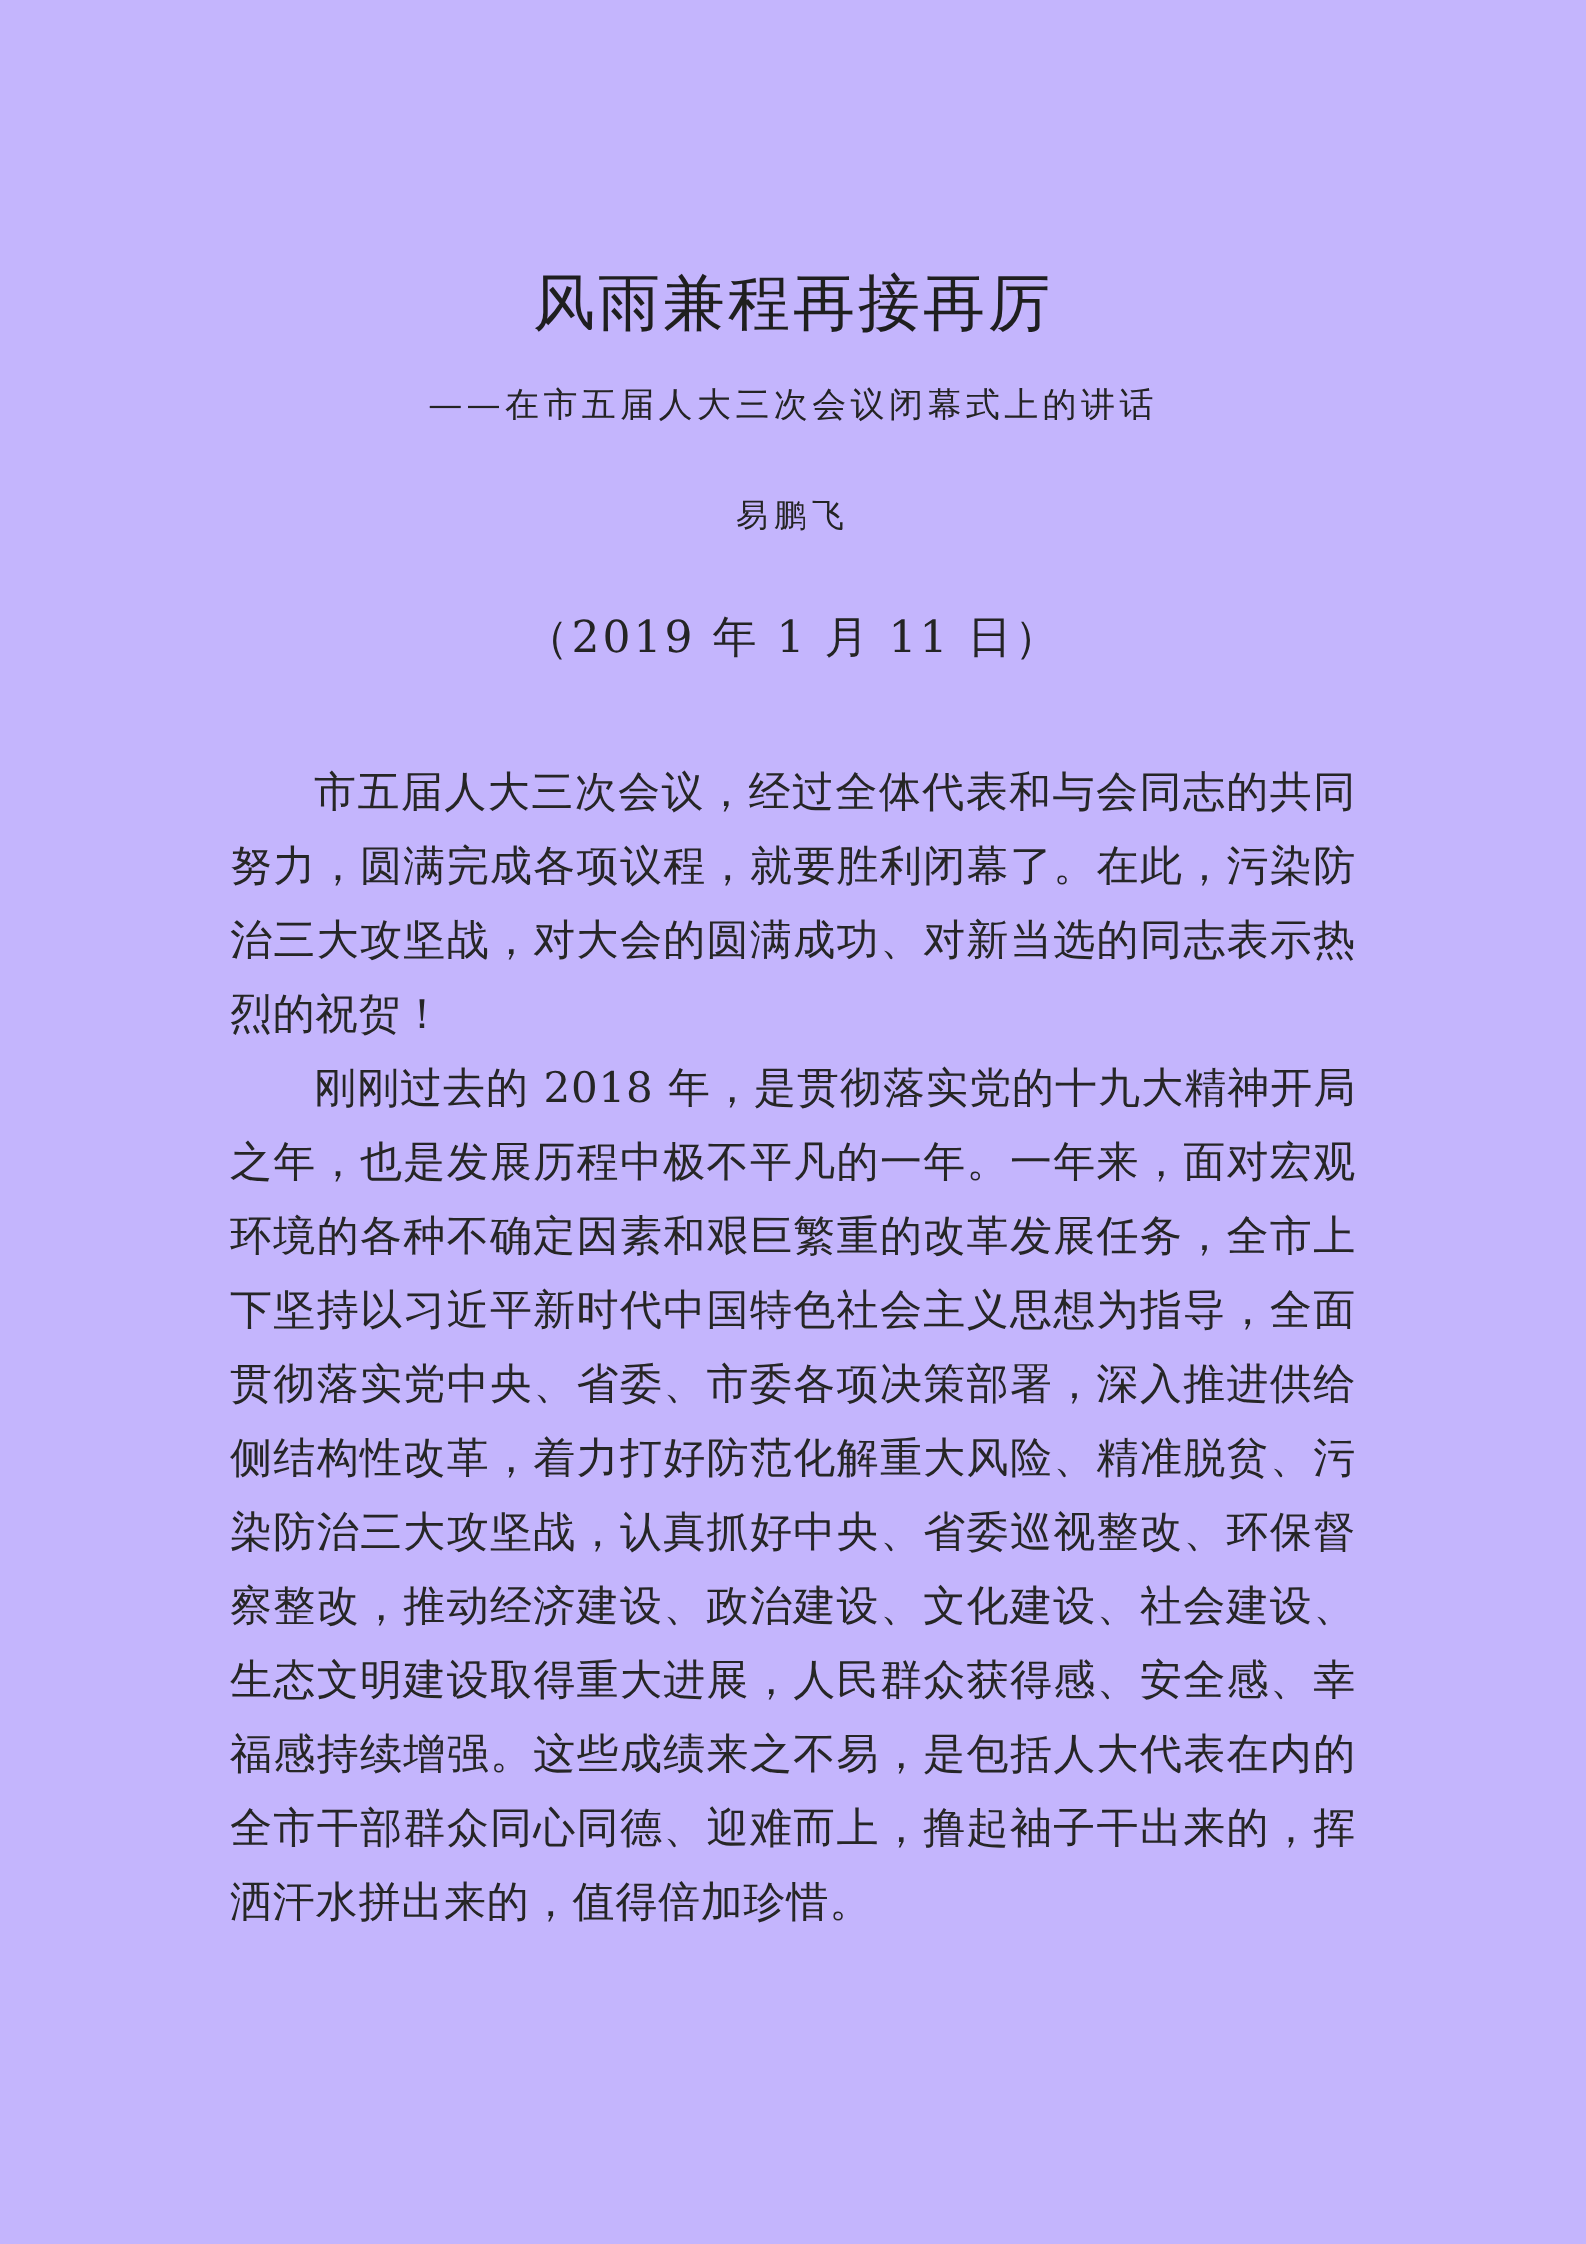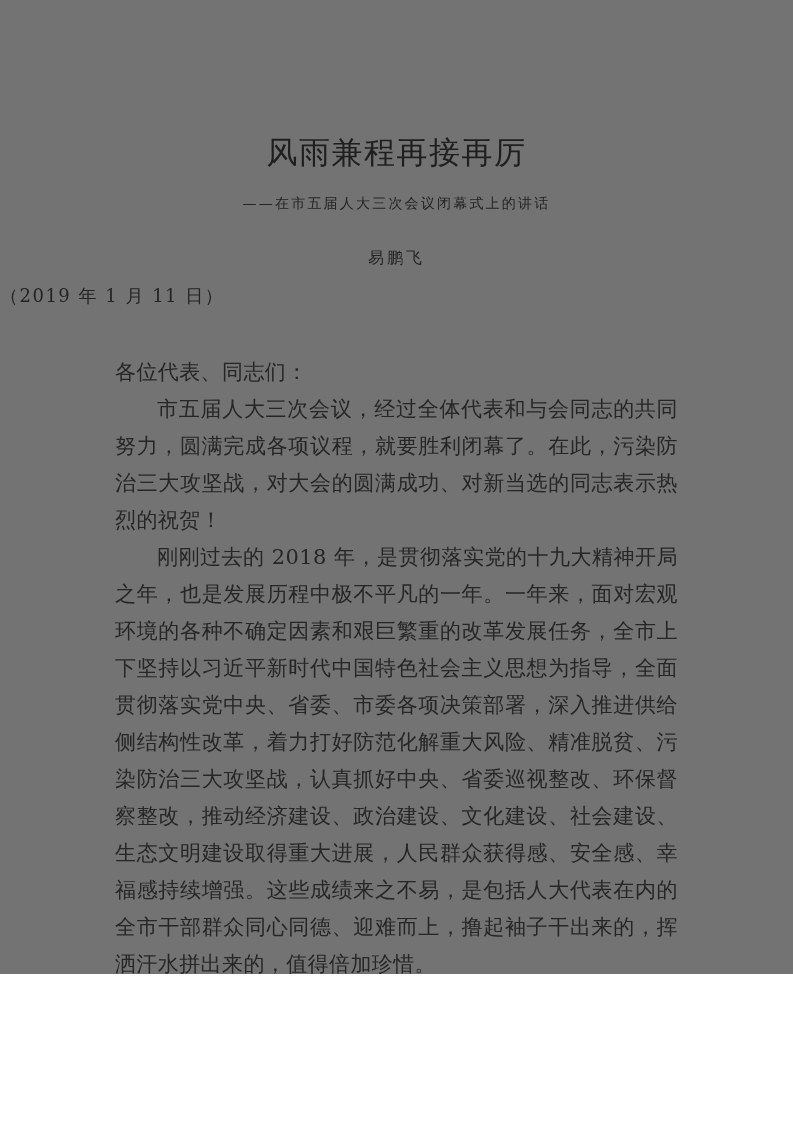--- a/index.html
+++ b/index.html
@@ -11,22 +11,22 @@
     width: 793px;
     height: 1122px;
     font-family: "DejaVu Serif", "Liberation Serif", serif;
     color: #262626;
     -webkit-font-smoothing: antialiased;
   }
 
   .page {
     position: relative;
     width: 793px;
-    height: 974px;
-    background: #737373;
+    height: 1122px;
+    background: #c4b5fd;
     box-sizing: border-box;
     overflow: hidden;
   }
 
   
   .title-block {
     margin-top: 128px;
     text-align: center;
   }
   .doc-title-line {
@@ -35,41 +35,41 @@
     line-height: 48px;
     letter-spacing: 1.5px;
     color: #1f1f1f;
     white-space: nowrap;
   }
 
   .doc-subtitle {
     margin-top: 12px;
     text-align: center;
     font-family: "DejaVu Serif", "Liberation Serif", serif;
-    font-size: 14px;
+    font-size: 17px;
     line-height: 30px;
     letter-spacing: 2.2px;
     color: #242424;
   }
 
   .doc-author {
     margin-top: 26px;
     text-align: center;
     font-family: "DejaVu Serif", "Liberation Serif", serif;
     font-size: 16px;
     line-height: 28px;
     letter-spacing: 3px;
     color: #242424;
   }
 
   .doc-date {
-    margin-top: 10px;
-    text-align: left;
+    margin-top: 34px;
+    text-align: center;
     font-family: "DejaVu Serif", "Liberation Serif", serif;
-    font-size: 18px;
+    font-size: 22px;
     line-height: 28px;
     letter-spacing: 1.5px;
     color: #242424;
   }
 
   
   .body-block {
     margin: 0 auto;
     margin-top: 44px;
     width: 563px;
@@ -105,21 +105,20 @@
   </div>
 
   <div class="doc-subtitle">——在市五届人大三次会议闭幕式上的讲话</div>
 
   <div class="doc-author">易鹏飞</div>
 
   <div class="doc-date">（2019 年 1 月 11 日）</div>
 
   <div class="body-block">
 
-    <div class="salutation">各位代表、同志们：</div>
 
     <p class="para">市五届人大三次会议，经过全体代表和与会同志的共同努力，圆满完成各项议程，就要胜利闭幕了。在此，污染防治三大攻坚战，对大会的圆满成功、对新当选的同志表示热烈的祝贺！</p>
 
     <p class="para">刚刚过去的 2018 年，是贯彻落实党的十九大精神开局之年，也是发展历程中极不平凡的一年。一年来，面对宏观环境的各种不确定因素和艰巨繁重的改革发展任务，全市上下坚持以习近平新时代中国特色社会主义思想为指导，全面贯彻落实党中央、省委、市委各项决策部署，深入推进供给侧结构性改革，着力打好防范化解重大风险、精准脱贫、污染防治三大攻坚战，认真抓好中央、省委巡视整改、环保督察整改，推动经济建设、政治建设、文化建设、社会建设、生态文明建设取得重大进展，人民群众获得感、安全感、幸福感持续增强。这些成绩来之不易，是包括人大代表在内的全市干部群众同心同德、迎难而上，撸起袖子干出来的，挥洒汗水拼出来的，值得倍加珍惜。</p>
 
   </div>
 
 </div>
 
 </body></html>

